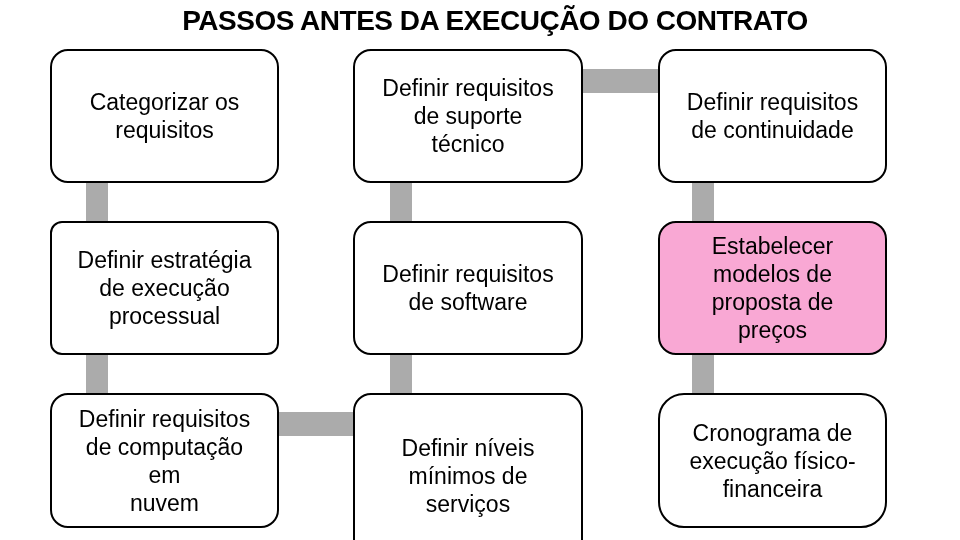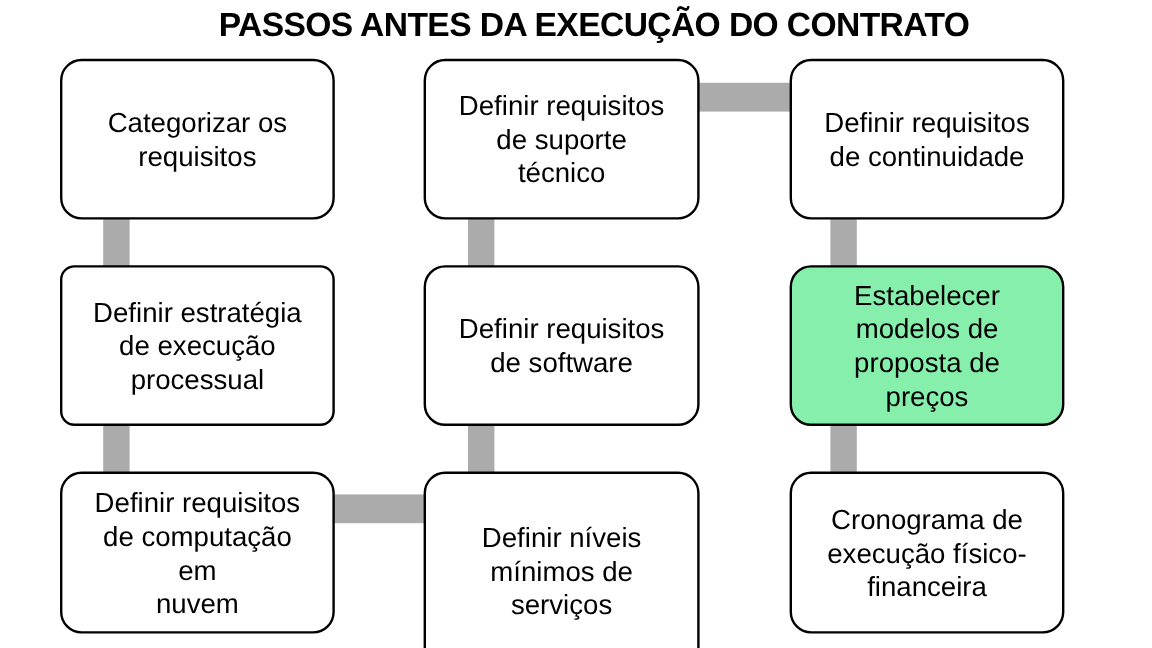--- a/index.html
+++ b/index.html
@@ -49,21 +49,21 @@
   .b1 { left: 50px;  top: 49px;  width: 229px; height: 134px; }
   .b2 { left: 353px; top: 49px;  width: 230px; height: 134px; }
   .b3 { left: 658px; top: 49px;  width: 229px; height: 134px; }
   
   .b4 { left: 50px;  top: 221px; width: 229px; height: 134px; border-radius: 12px; }
   .b5 { left: 353px; top: 221px; width: 230px; height: 134px; }
   .b6 { left: 658px; top: 221px; width: 229px; height: 134px; }
   
   .b7 { left: 50px;  top: 393px; width: 229px; height: 135px; }
   .b8 { left: 353px; top: 393px; width: 230px; height: 165px; }
-  .b9 { left: 658px; top: 393px; width: 229px; height: 135px; }
+  .b9 { left: 658px; top: 393px; width: 229px; height: 135px; border-radius: 26px; }
   
   .c1 { left: 86px;  top: 179px; width: 22px; height: 46px; }  
   .c2 { left: 86px;  top: 351px; width: 22px; height: 46px; }  
   .c3 { left: 275px; top: 412px; width: 82px; height: 24px; }  
   .c4 { left: 390px; top: 351px; width: 22px; height: 46px; }  
   .c5 { left: 390px; top: 179px; width: 22px; height: 46px; }  
   .c6 { left: 579px; top: 69px;  width: 83px; height: 24px; }  
   .c7 { left: 692px; top: 179px; width: 22px; height: 46px; }  
   .c8 { left: 692px; top: 351px; width: 22px; height: 46px; }  
 </style>
@@ -88,21 +88,21 @@
   <div class="box b2" style="background: rgb(255, 255, 255); border-color: rgb(0, 0, 0); color: rgb(0, 0, 0);">Definir requisitos
 de suporte técnico</div>
   <div class="box b3" style="background: rgb(255, 255, 255); border-color: rgb(0, 0, 0); color: rgb(0, 0, 0);">Definir requisitos
 de continuidade</div>
 
   <div class="box b4" style="background: rgb(255, 255, 255); border-color: rgb(0, 0, 0); color: rgb(0, 0, 0);">Definir estratégia
 de execução
 processual</div>
   <div class="box b5" style="background: rgb(255, 255, 255); border-color: rgb(0, 0, 0); color: rgb(0, 0, 0);">Definir requisitos
 de software</div>
-  <div class="box b6" style="background: #86efac; border-color: rgb(0, 0, 0); color: rgb(0, 0, 0);">Estabelecer
+  <div class="box b6" style="background: #f9a8d4; border-color: rgb(0, 0, 0); color: rgb(0, 0, 0);">Estabelecer
 modelos de
 proposta de preços</div>
 
   <div class="box b7" style="background: rgb(255, 255, 255); border-color: rgb(0, 0, 0); color: rgb(0, 0, 0);">Definir requisitos
 de computação em
 nuvem</div>
   <div class="box b8" style="background: rgb(255, 255, 255); border-color: rgb(0, 0, 0); color: rgb(0, 0, 0);">Definir níveis
 mínimos de
 serviços</div>
   <div class="box b9" style="background: rgb(255, 255, 255); border-color: rgb(0, 0, 0); color: rgb(0, 0, 0);">Cronograma de

